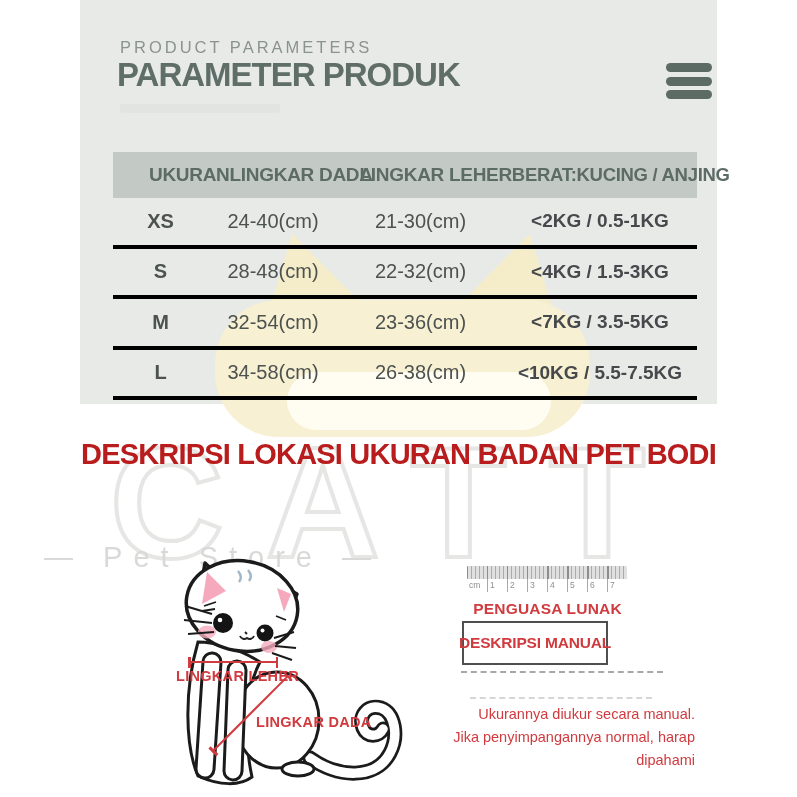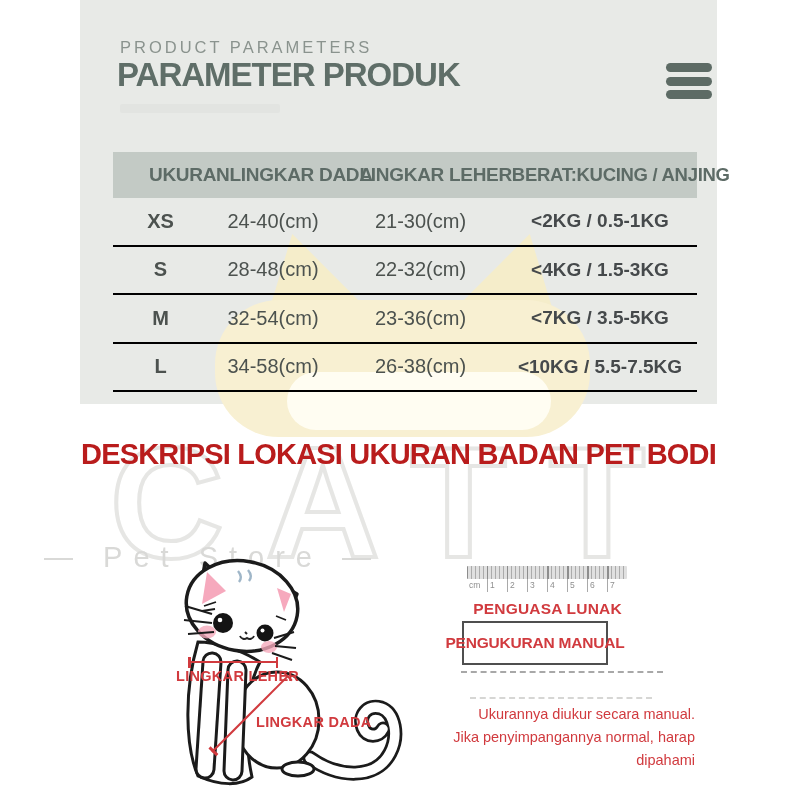--- a/index.html
+++ b/index.html
@@ -23,21 +23,21 @@
   
   .wm-ear{width:108px;height:100px;background:#f5edca;z-index:1;}
   .wm-ear.l{left:262px;top:234px;clip-path:polygon(28% 0, 0 100%, 100% 78%);}
   .wm-ear.r{left:452px;top:234px;clip-path:polygon(72% 0, 0 78%, 100% 100%);}
   .wm-head{left:215px;top:300px;width:375px;height:137px;background:#f8f0d2;border-radius:64px;z-index:1;}
   .wm-face{left:287px;top:372px;width:264px;height:58px;background:#fffdf2;border-radius:30px;z-index:1;}
 
   
   .table{left:113px;top:152px;width:584px;z-index:2;}
   .thead{display:flex;align-items:center;height:46px;background:#c3cac5;color:#5d6b66;font-weight:700;font-size:19px;letter-spacing:-0.3px;padding-left:36px;}
-  .trow{display:flex;align-items:center;height:46.5px;border-bottom:2px solid #000000;color:#4c524f;font-size:20px;}
+  .trow{display:flex;align-items:center;height:46.5px;border-bottom:4px solid #000000;color:#4c524f;font-size:20px;}
   .c{text-align:center;white-space:nowrap;}
   .c1{width:95px;} .c2{width:130px;} .c3{width:165px;} .c4{width:194px;}
   .c4.hd{line-height:20px;font-size:18.5px;display:flex;}
   .trow .c1{font-weight:600;}
   .trow .c2,.trow .c3{font-weight:500;}
   .trow .c4{font-weight:700;font-size:19px;color:#45494b;}
 
   
   .section-title{left:0;top:438px;width:100%;text-align:center;font-size:29px;font-weight:700;
     letter-spacing:-0.8px;color:#b91c1c;z-index:3;}
@@ -217,21 +217,21 @@
     <div class="rcell n">4</div>
     <div class="rcell n">5</div>
     <div class="rcell n">6</div>
     <div class="rcell n">7</div>
   </div>
 </div>
 
 <div class="abs ruler-caption">PENGUASA LUNAK</div>
 
 <div class="abs manual-box">
-  <span>PENGUKURAN MANUAL</span>
+  <span>DESKRIPSI MANUAL</span>
 </div>
 
 <div class="abs dash-line"></div>
 <div class="abs dash-line faint"></div>
 
 <div class="abs note">
   <div>Ukurannya diukur secara manual.</div>
   <div>Jika penyimpangannya normal, harap dipahami</div>
 </div>
 

